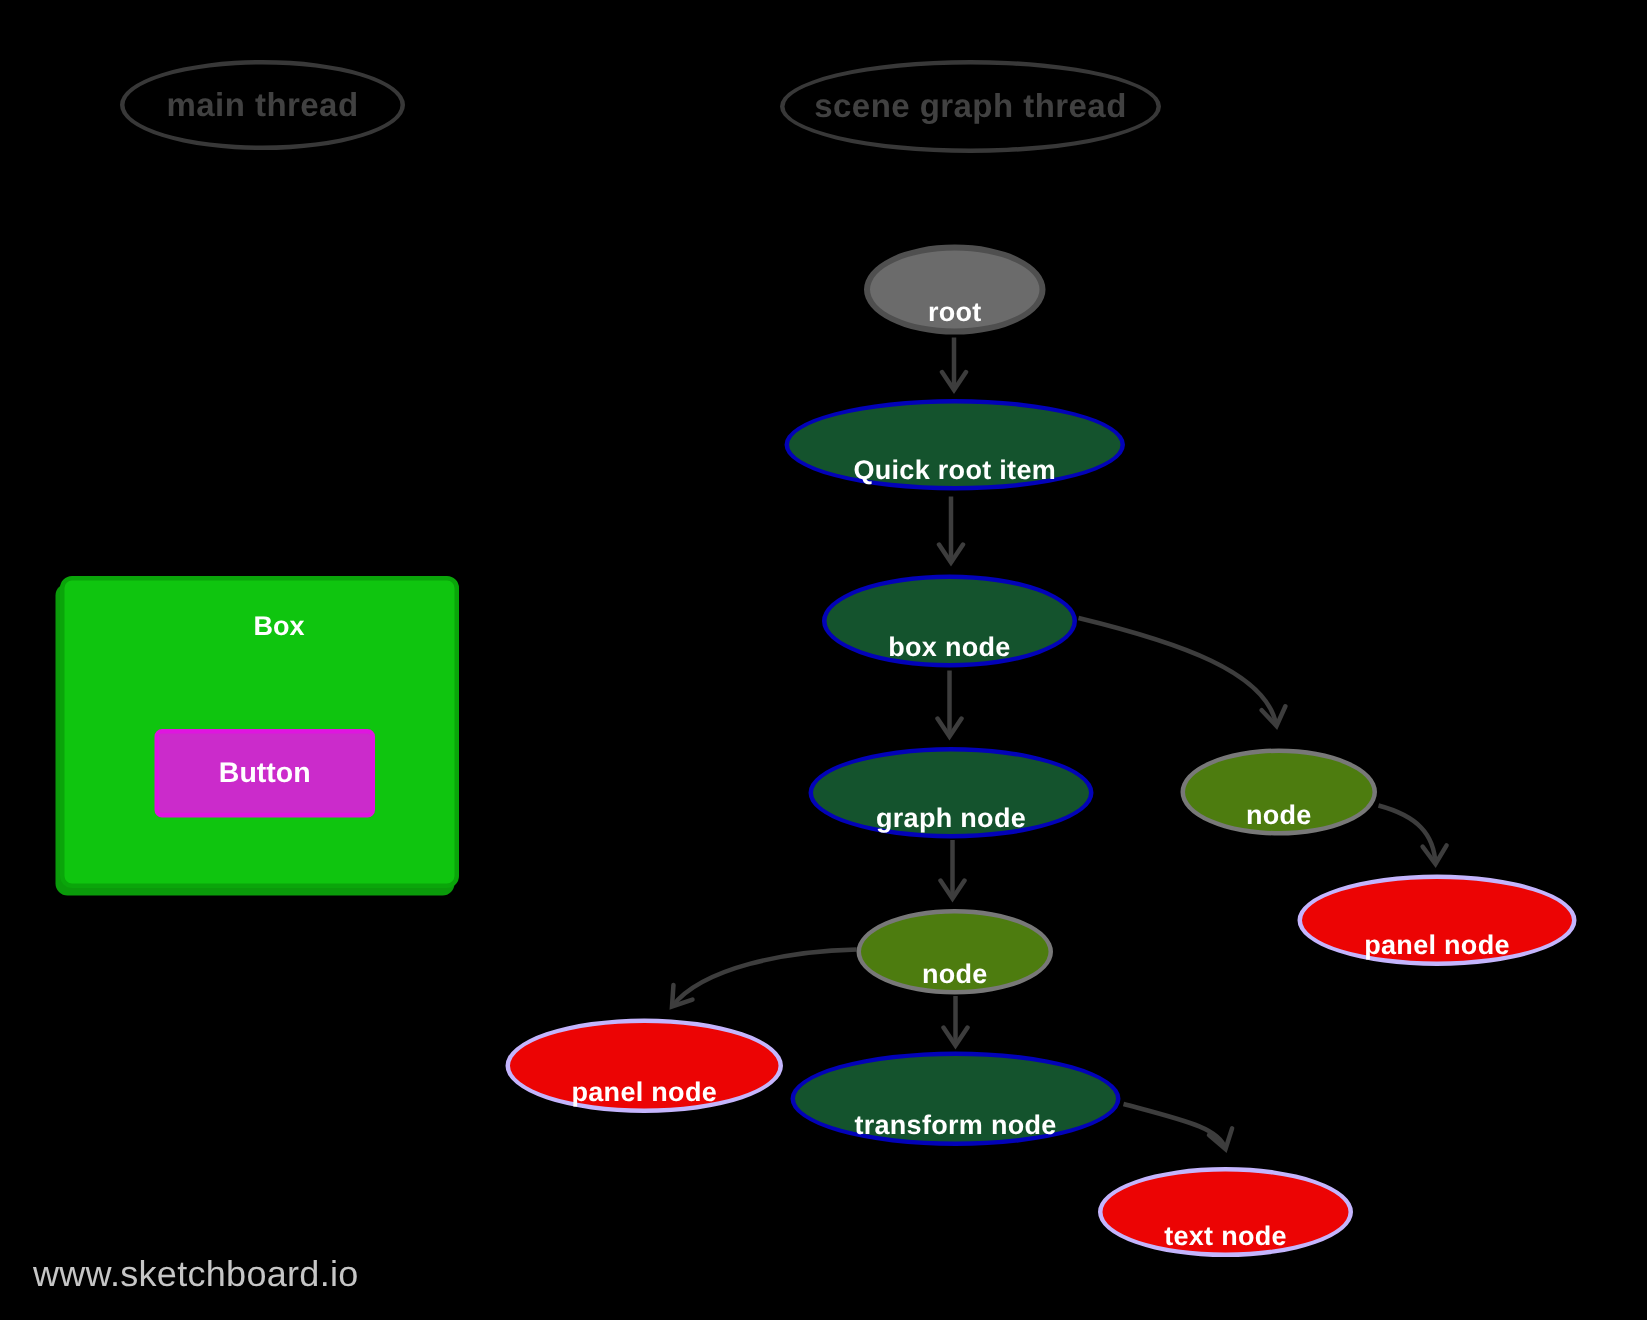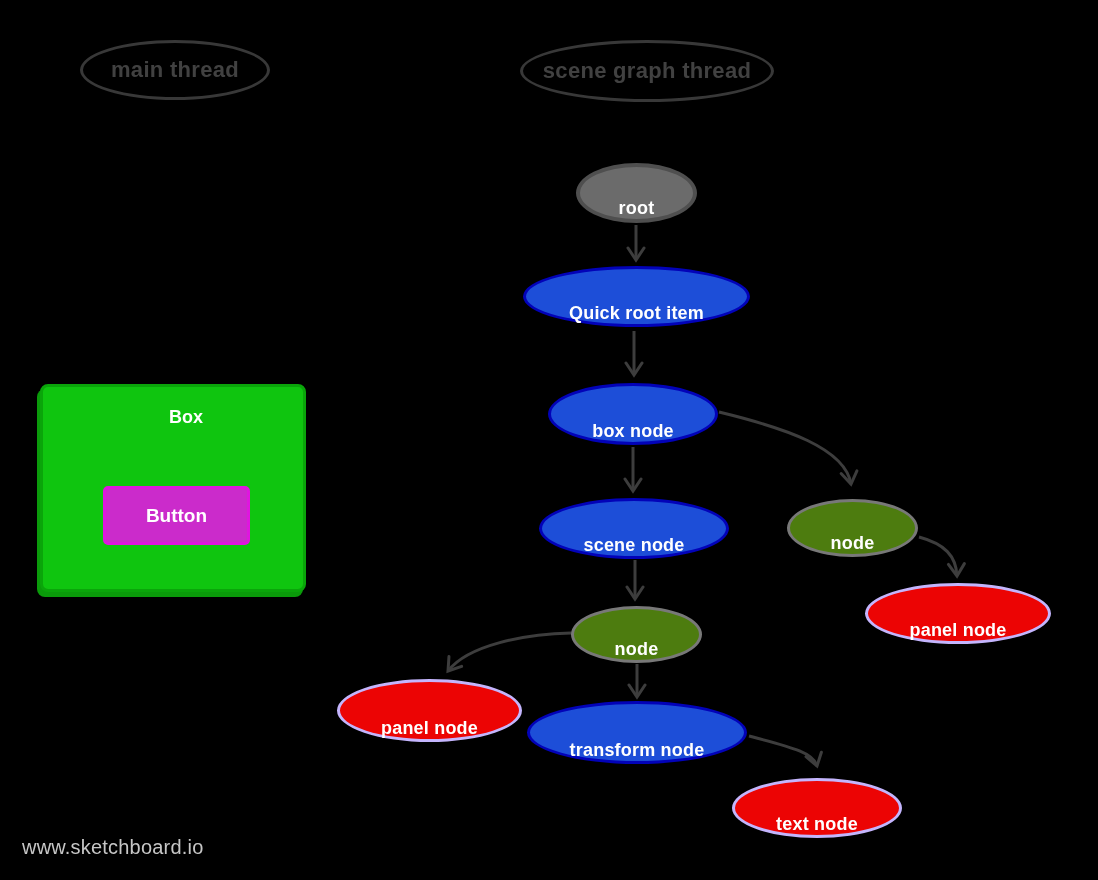--- a/index.html
+++ b/index.html
@@ -16,42 +16,42 @@
     display:flex;align-items:center;justify-content:center;box-sizing:border-box;
   }
   .thread-ellipse span{color:#414141;font-weight:bold;font-size:22px;letter-spacing:.3px;}
 
   
   .node{
     position:absolute;border-radius:50%;display:flex;align-items:flex-end;justify-content:center;
     box-sizing:border-box;
   }
   .node span{color:#fff;font-weight:bold;font-size:18px;letter-spacing:.2px;}
-  .node.blue{background:#1d4ed8;border:3px solid #0202b8;}
+  .node.blue{background:#14532d;border:3px solid #0202b8;}
   .node.gray{background:#4d7c0f;border:3px solid #787878;}
   .node.root-gray{background:#6b6b6b;border:4px solid #4f4f4f;}
   .node.red{background:#ec0404;border:3px solid #c4b5fd;}
 
   
   .sketch-box{
     position:absolute;background:#0fc50f;border:3px solid #0aa50a;border-radius:8px;
     box-shadow:-3px 5px 0 #0a9a0a;box-sizing:border-box;
   }
   .sketch-box-label{
     position:absolute;top:20px;left:0;width:100%;text-align:center;
     color:#fff;font-weight:bold;font-size:18px;margin-left:13px;
   }
   .sketch-button{
     position:absolute;background:#cb2bcb;border:3px solid #df16df;border-radius:5px;
     display:flex;align-items:center;justify-content:center;box-sizing:border-box;
   }
   .sketch-button span{color:#fff;font-weight:bold;font-size:19px;text-align:center;}
 
   .watermark{
-    position:absolute;left:22px;top:836px;color:#c6c6c6;font-size:20px;letter-spacing:.2px;
+    position:absolute;left:22px;top:836px;color:#c6c6c6;font-size:24px;letter-spacing:.2px;
   }
 </style>
 </head>
 <body>
 
 <div id="canvas">
 
   <svg id="edges" width="1098" height="880" viewBox="0 0 1098 880">
     <defs>
       <marker id="arrow" viewBox="0 0 20 20" refX="16" refY="10" markerWidth="20" markerHeight="20" markerUnits="userSpaceOnUse" orient="auto">
@@ -91,21 +91,21 @@
 
   <div class="node blue" style="left:523px;top:266px;width:227px;height:61px">
     <span>Quick root item</span>
   </div>
 
   <div class="node blue" style="left:548px;top:383px;width:170px;height:62px">
     <span>box node</span>
   </div>
 
   <div class="node blue" style="left:539px;top:498px;width:190px;height:61px">
-    <span>scene node</span>
+    <span>graph node</span>
   </div>
 
   <div class="node gray" style="left:787px;top:499px;width:131px;height:58px">
     <span>node</span>
   </div>
 
   <div class="node red" style="left:865px;top:583px;width:186px;height:61px">
     <span>panel node</span>
   </div>
 

